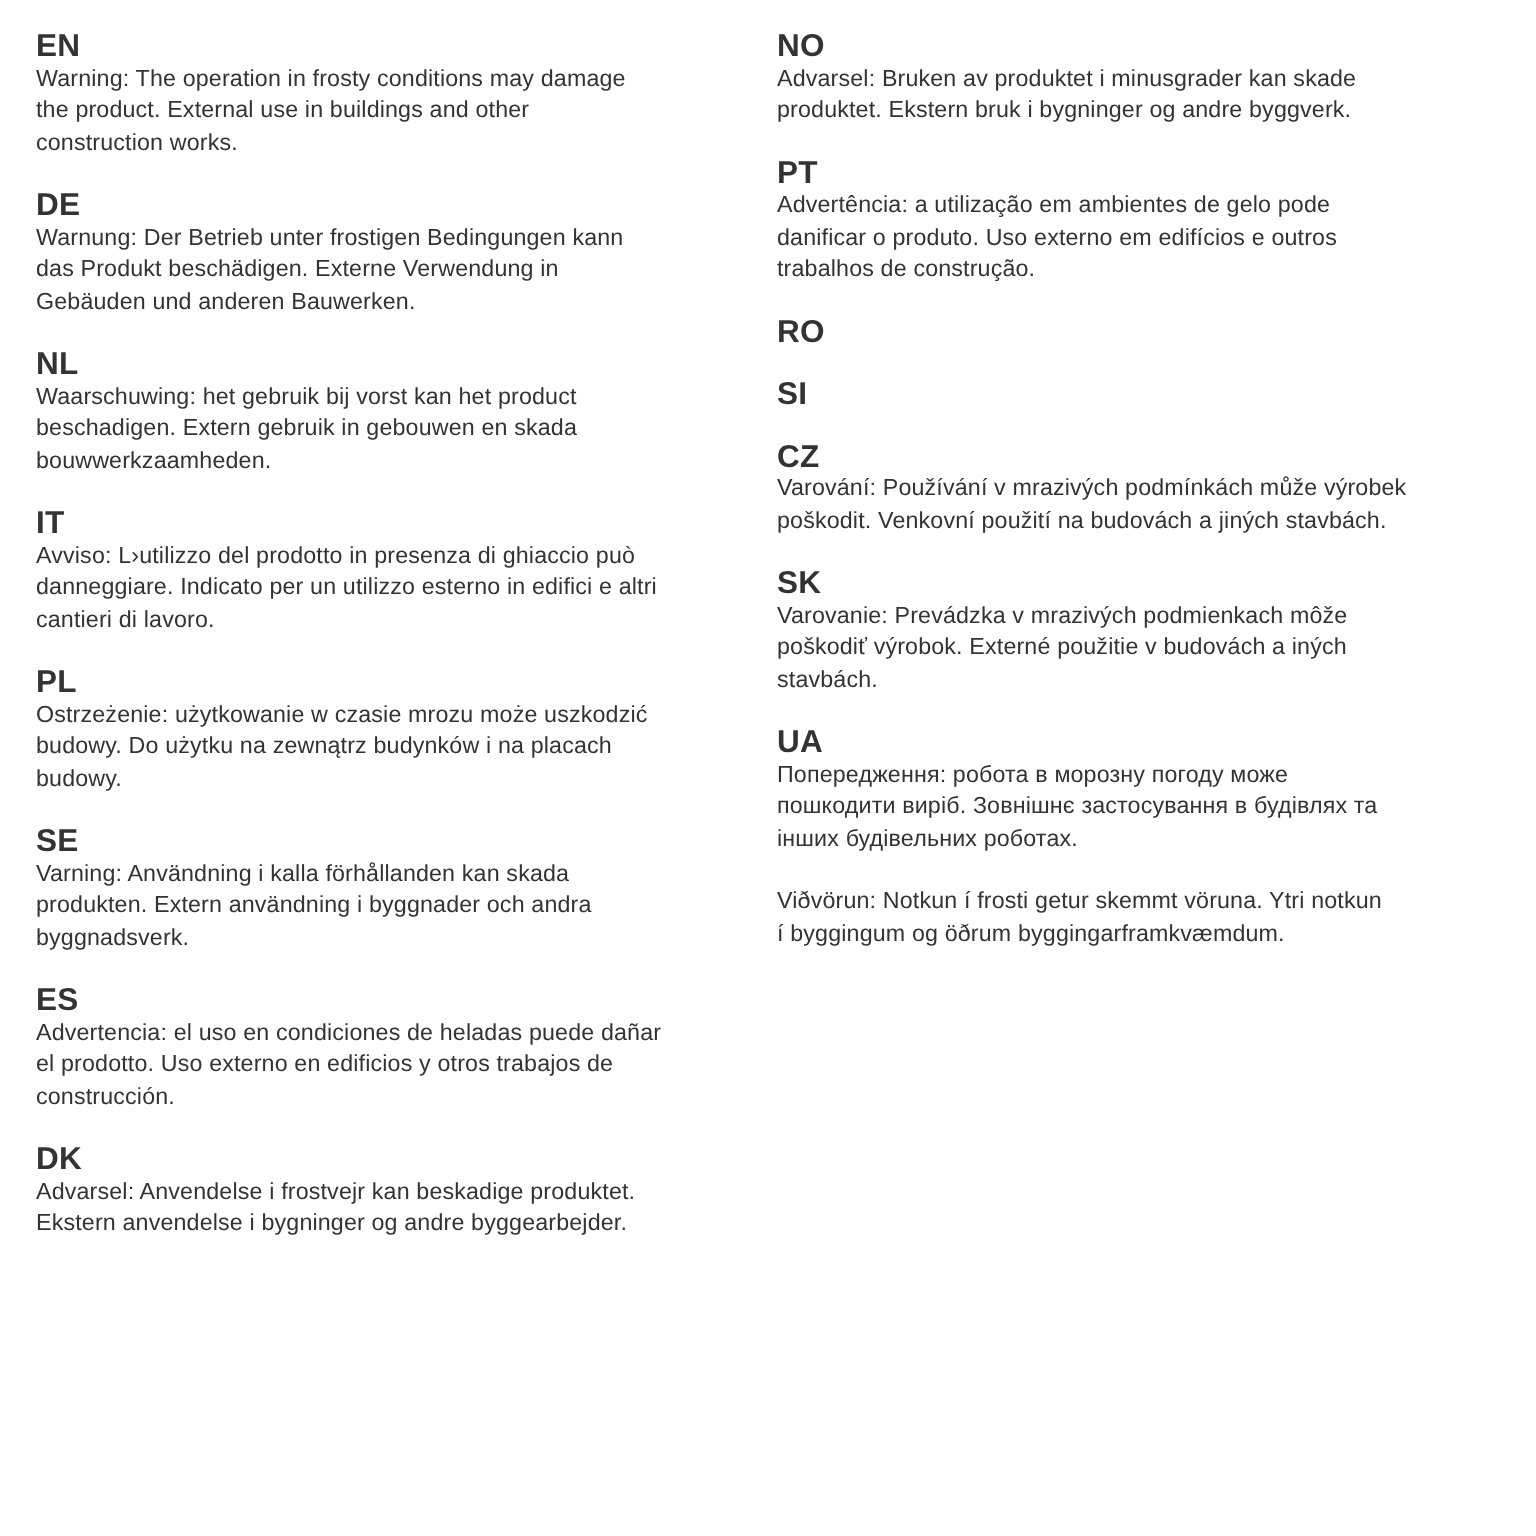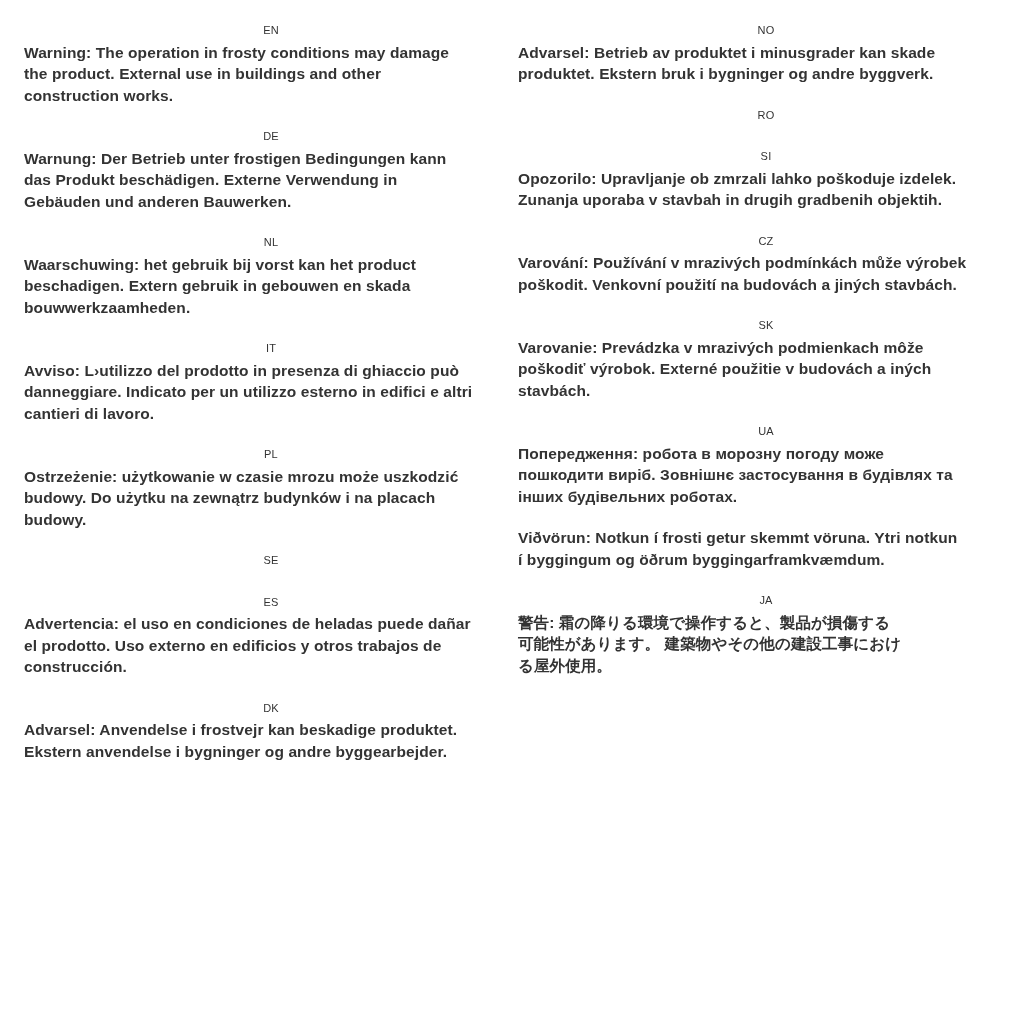--- a/index.html
+++ b/index.html
@@ -23,34 +23,32 @@
     grid-template-columns: 494px 1fr;
     column-gap: 0;
   }
   .column {
     min-width: 0;
   }
   .lang-section {
     margin: 0 0 20px 0;
   }
   .lang-code {
-    font-size: 11px;
+    font-size: 21px;
     line-height: 21.5px;
-    font-weight: normal;
+    font-weight: bold;
     margin: 0;
     letter-spacing: 0.2px;
-    text-align: center;
   }
   .lang-text {
     font-size: 15.5px;
     line-height: 21.5px;
     margin: 0;
     white-space: pre-line;
     letter-spacing: 0.1px;
-    font-weight: bold;
   }
 </style>
 </head>
 <body>
 
 <div class="page">
 
   <div class="column">
     <section class="lang-section">
       <h2 class="lang-code">EN</h2>
@@ -77,47 +75,54 @@
 cantieri di lavoro.</p>
     </section>
     <section class="lang-section">
       <h2 class="lang-code">PL</h2>
       <p class="lang-text">Ostrzeżenie: użytkowanie w czasie mrozu może uszkodzić
 budowy. Do użytku na zewnątrz budynków i na placach
 budowy.</p>
     </section>
     <section class="lang-section">
       <h2 class="lang-code">SE</h2>
+      <p class="lang-text">Varning: Användning i kalla förhållanden kan skada
+produkten. Extern användning i byggnader och andra
+byggnadsverk.</p>
     </section>
     <section class="lang-section">
       <h2 class="lang-code">ES</h2>
       <p class="lang-text">Advertencia: el uso en condiciones de heladas puede dañar
 el prodotto. Uso externo en edificios y otros trabajos de
 construcción.</p>
     </section>
     <section class="lang-section">
       <h2 class="lang-code">DK</h2>
       <p class="lang-text">Advarsel: Anvendelse i frostvejr kan beskadige produktet.
 Ekstern anvendelse i bygninger og andre byggearbejder.</p>
     </section>
   </div>
 
   <div class="column">
     <section class="lang-section">
       <h2 class="lang-code">NO</h2>
-      <p class="lang-text">Advarsel: Betrieb av produktet i minusgrader kan skade
+      <p class="lang-text">Advarsel: Bruken av produktet i minusgrader kan skade
 produktet. Ekstern bruk i bygninger og andre byggverk.</p>
+    </section>
+    <section class="lang-section">
+      <h2 class="lang-code">PT</h2>
+      <p class="lang-text">Advertência: a utilização em ambientes de gelo pode
+danificar o produto. Uso externo em edifícios e outros
+trabalhos de construção.</p>
     </section>
     <section class="lang-section">
       <h2 class="lang-code">RO</h2>
     </section>
     <section class="lang-section">
       <h2 class="lang-code">SI</h2>
-      <p class="lang-text">Opozorilo: Upravljanje ob zmrzali lahko poškoduje izdelek.
-Zunanja uporaba v stavbah in drugih gradbenih objektih.</p>
     </section>
     <section class="lang-section">
       <h2 class="lang-code">CZ</h2>
       <p class="lang-text">Varování: Používání v mrazivých podmínkách může výrobek
 poškodit. Venkovní použití na budovách a jiných stavbách.</p>
     </section>
     <section class="lang-section">
       <h2 class="lang-code">SK</h2>
       <p class="lang-text">Varovanie: Prevádzka v mrazivých podmienkach môže
 poškodiť výrobok. Externé použitie v budovách a iných
@@ -126,21 +131,15 @@
     <section class="lang-section">
       <h2 class="lang-code">UA</h2>
       <p class="lang-text">Попередження: робота в морозну погоду може
 пошкодити виріб. Зовнішнє застосування в будівлях та
 інших будівельних роботах.</p>
     </section>
     <section class="lang-section">
       <p class="lang-text">Viðvörun: Notkun í frosti getur skemmt vöruna. Ytri notkun
 í byggingum og öðrum byggingarframkvæmdum.</p>
     </section>
-    <section class="lang-section">
-      <h2 class="lang-code">JA</h2>
-      <p class="lang-text">警告: 霜の降りる環境で操作すると、製品が損傷する
-可能性があります。 建築物やその他の建設工事におけ
-る屋外使用。</p>
-    </section>
   </div>
 
 </div>
 
 </body></html>

